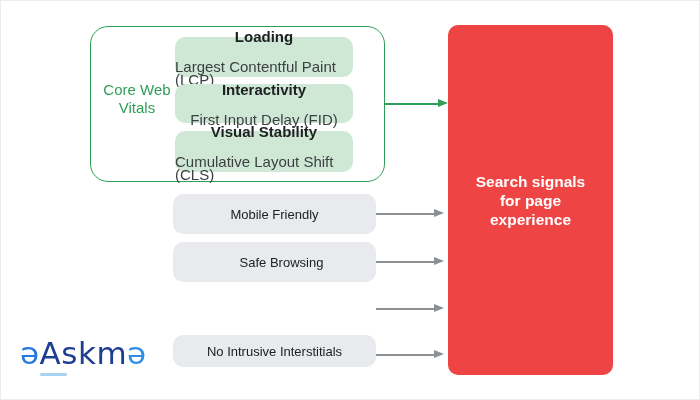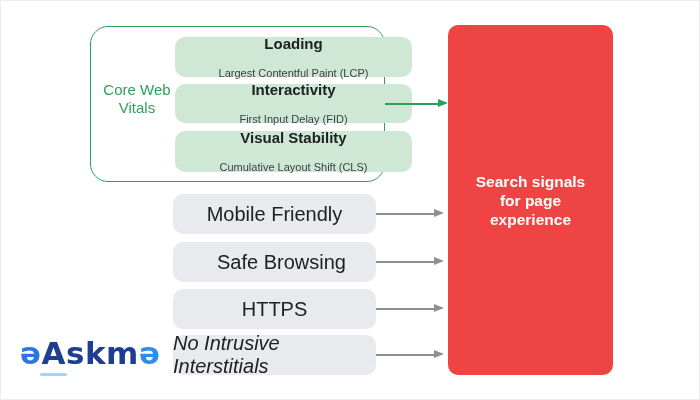--- a/index.html
+++ b/index.html
@@ -13,29 +13,29 @@
   .cwv-group{
     position:absolute; left:89px; top:25px; width:295px; height:156px;
     border:1.6px solid #2f9e58; border-radius:18px; background:#ffffff;
   }
   .cwv-label{
     position:absolute; left:98px; top:80px; width:76px;
     text-align:center; color:#2f9e58; font-weight:400; font-size:15px; line-height:18px;
   }
   
   .pill{
-    position:absolute; left:174px; width:237px;
+    position:absolute; left:174px; width:178px;
     border-radius:10px; display:flex; flex-direction:column;
     align-items:center; justify-content:center;
   }
   .pill.green{ background:#cfe8d6; }
   .pill.gray{ background:#e9eaed; left:172px; width:203px; }
   .pill-title{ font-size:15px; font-weight:600; color:#202124; line-height:17px; }
-  .pill-sub{ font-size:11px; color:#3c4043; line-height:13px; margin-top:15px; }
-  .gray-label{ font-size:20px; color:#202124; }
+  .pill-sub{ font-size:15px; color:#3c4043; line-height:13px; margin-top:15px; }
+  .gray-label{ font-size:13px; color:#202124; }
   
   .result-box{
     position:absolute; left:447px; top:24px; width:165px; height:350px;
     background:#ef4444; border-radius:10px;
     display:flex; align-items:center; justify-content:center;
   }
   .result-text{
     width:122px; text-align:center; color:#ffffff;
     font-weight:700; font-size:15.5px; line-height:19px;
   }
@@ -44,21 +44,21 @@
   .arrow-head{
     position:absolute; width:0; height:0;
     border-top:4.5px solid transparent; border-bottom:4.5px solid transparent;
   }
   .arrow-line.green{ background:#2f9e58; left:384px; top:102px; width:53px; }
   .arrow-head.green{ border-left:10px solid #2f9e58; left:437px; top:98px; }
   .arrow-line.gray{ background:#8b9095; height:1.6px; left:375px; width:59px; }
   .arrow-head.gray{ border-left:10px solid #8b9095; left:433px; }
   
   .logo{
-    position:absolute; left:19px; top:334px; font-size:31px; font-weight:700;
+    position:absolute; left:19px; top:334px; font-size:31px; font-weight:400;
     font-family:"DejaVu Sans","Liberation Sans",sans-serif; letter-spacing:0.5px;
   }
   .logo .e1{ color:#2878dd; }
   .logo .mid{ color:#1e3e92; }
   .logo .e2{ color:#2f8fe8; }
   .logo-swoosh{
     position:absolute; left:39px; top:372px; width:27px; height:2.5px;
     background:#a8d4f2; border-radius:2px;
   }
 </style>
@@ -93,27 +93,24 @@
   </div>
   <div class="arrow-line gray" style="top:212px;"></div>
   <div class="arrow-head gray" style="top:208px;"></div>
 
   <div class="pill gray" style="top:241px; height:40px;padding-left:14px;">
     <div class="gray-label">Safe Browsing</div>
   </div>
   <div class="arrow-line gray" style="top:260px;"></div>
   <div class="arrow-head gray" style="top:256px;"></div>
 
-  <div class="pill gray" style="top:288px; height:40px;">
-    <div class="gray-label">HTTPS</div>
-  </div>
   <div class="arrow-line gray" style="top:307px;"></div>
   <div class="arrow-head gray" style="top:303px;"></div>
 
-  <div class="pill gray" style="top:334px; height:40px;font-style:italic;">
+  <div class="pill gray" style="top:334px; height:32px;">
     <div class="gray-label">No Intrusive Interstitials</div>
   </div>
   <div class="arrow-line gray" style="top:353px;"></div>
   <div class="arrow-head gray" style="top:349px;"></div>
 
   <div class="result-box">
     <div class="result-text">Search signals for page experience</div>
   </div>
 
   <div class="logo"><span class="e1">ə</span><span class="mid">Askm</span><span class="e2">ə</span></div>

